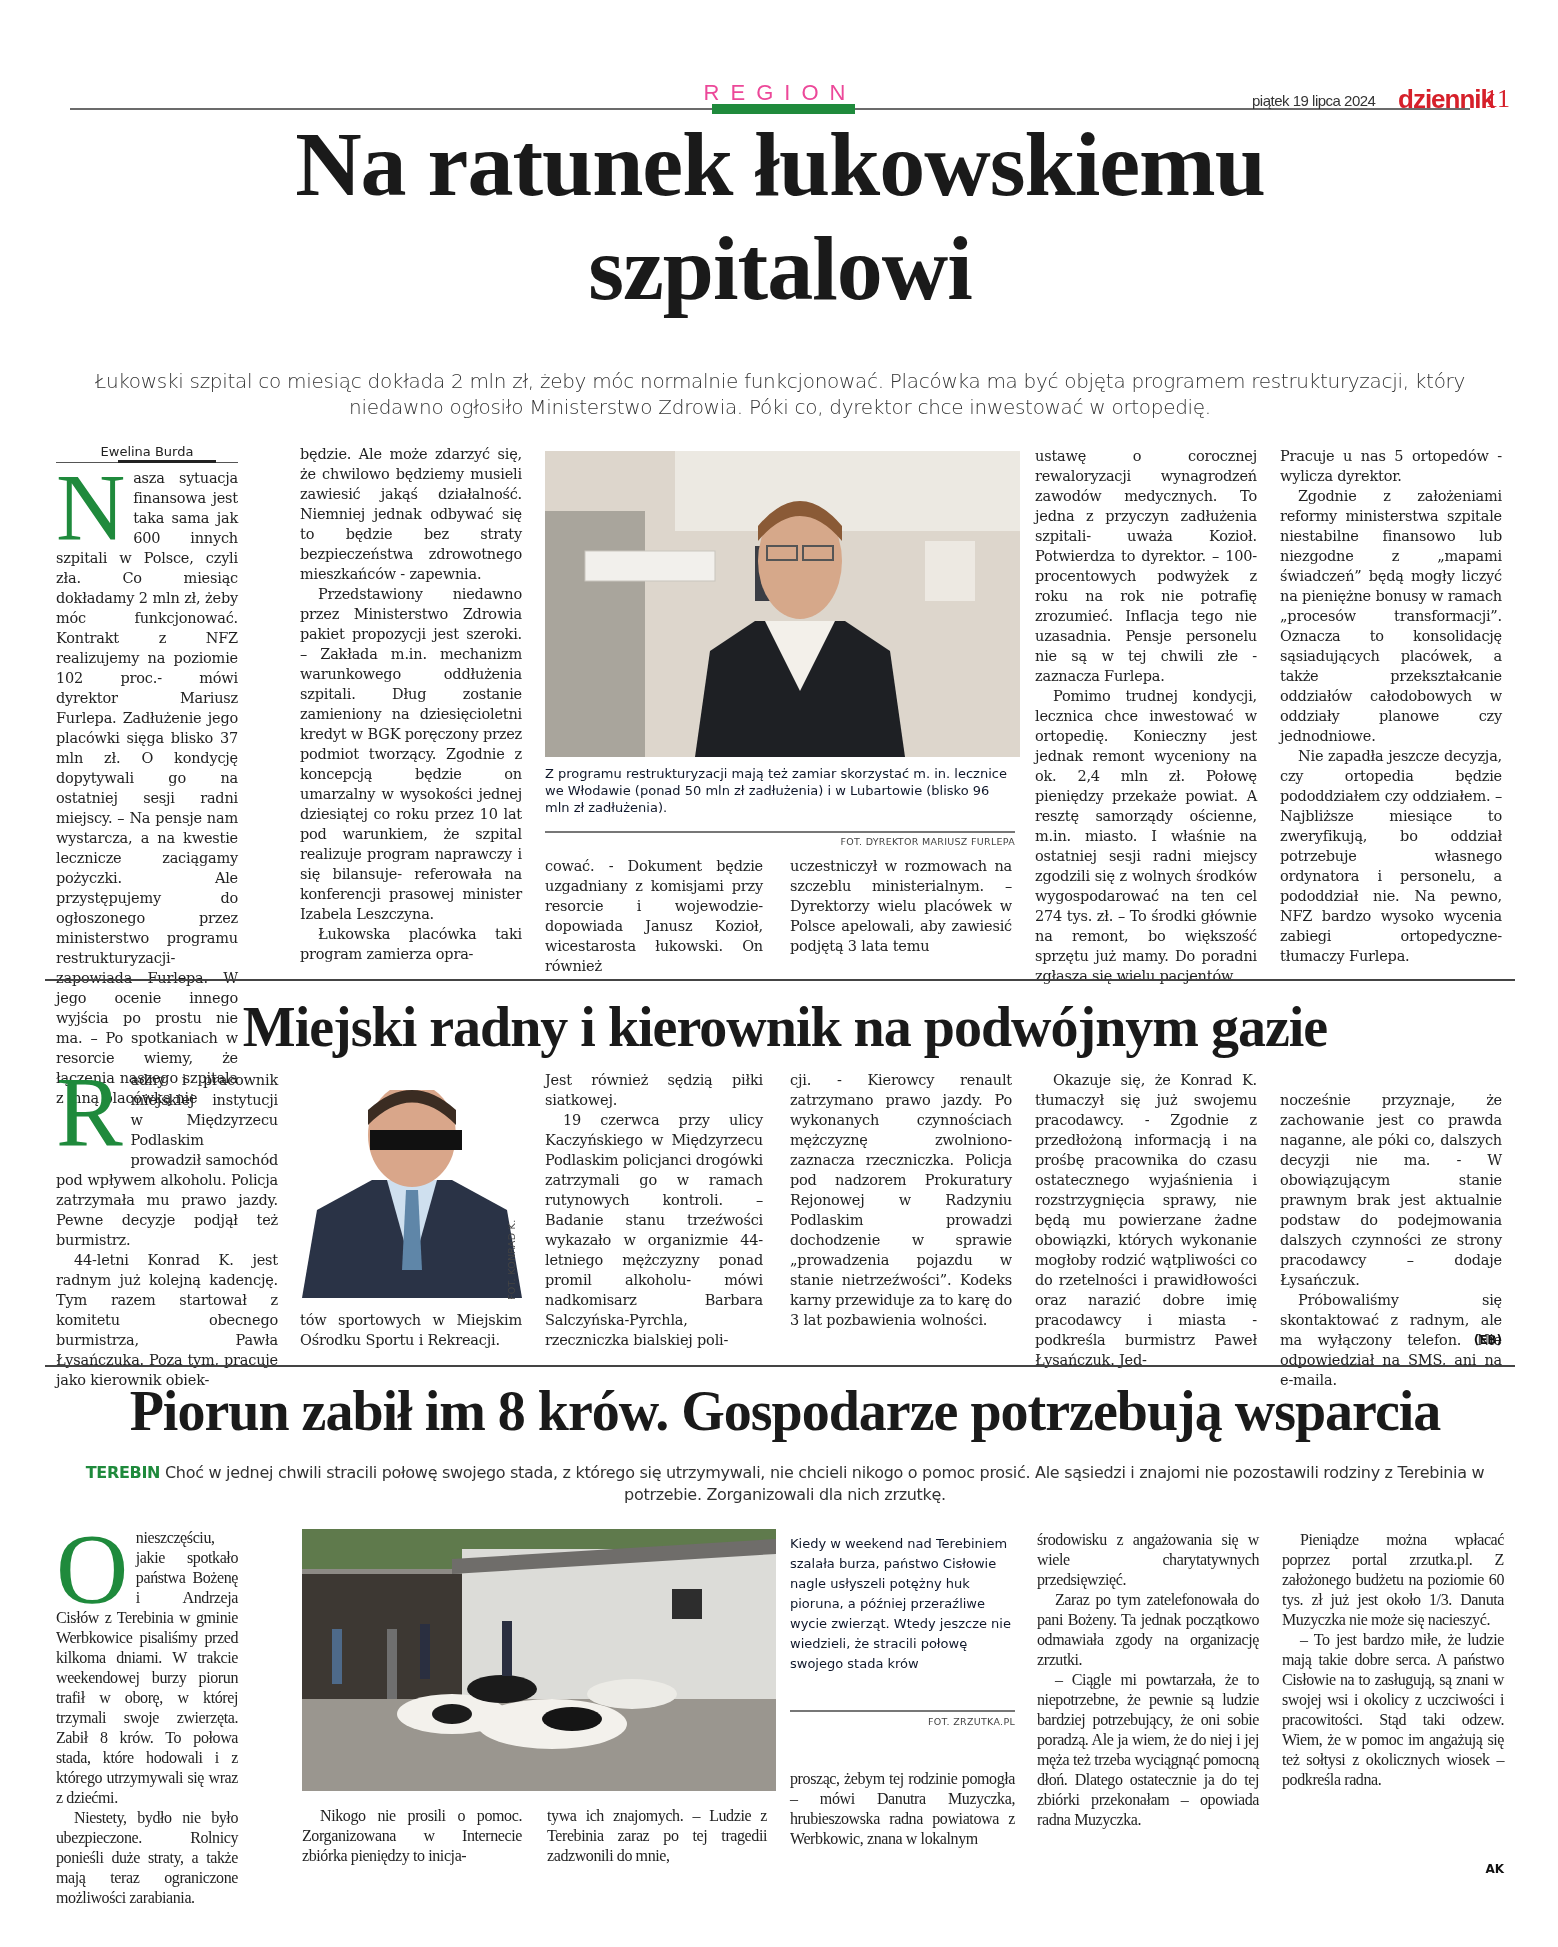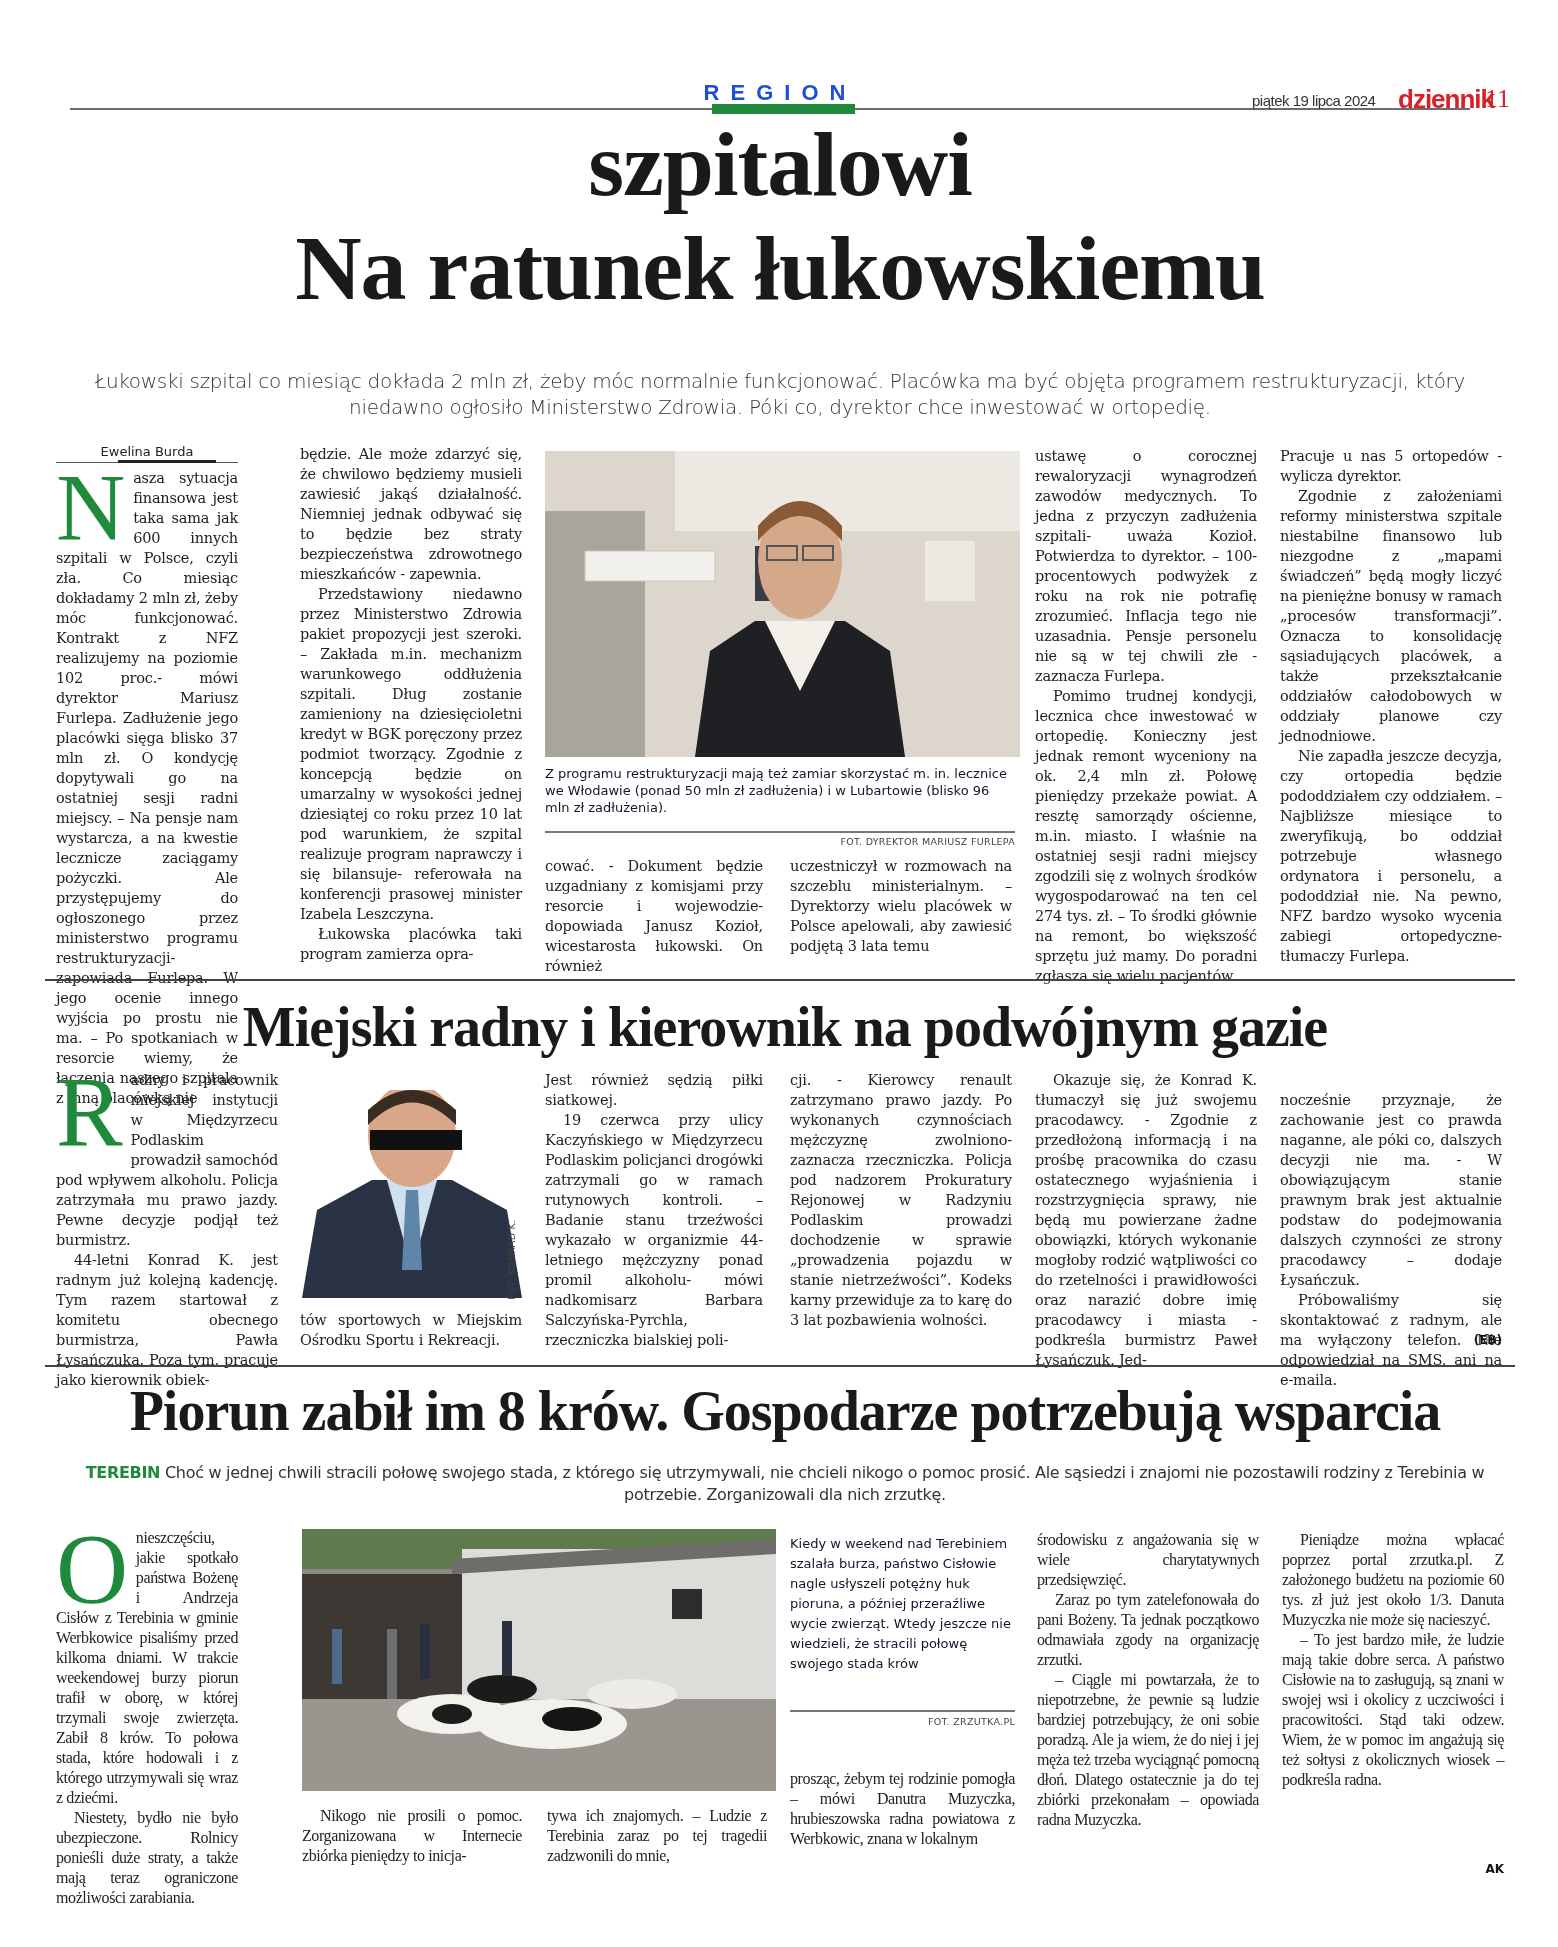--- a/index.html
+++ b/index.html
@@ -1,21 +1,21 @@
 <!DOCTYPE html>
 <html><head>
 <meta charset="utf-8">
 <style>
   html, body { margin: 0; padding: 0; background: #ffffff; }
   body { width: 1558px; height: 1947px; position: relative; overflow: hidden; color: #1c1c1c; font-family: "DejaVu Serif", serif; }
   .abs { position: absolute; }
 
   
   .header-rule { left: 70px; top: 108px; width: 1400px; height: 2px; background: #6b6b6b; }
-  .section-label { left: 702px; top: 80px; width: 156px; text-align: center; font-family: "Liberation Sans", sans-serif; font-size: 22px; letter-spacing: 11px; color: #1d4ed8; font-weight: bold; }
+  .section-label { left: 702px; top: 80px; width: 156px; text-align: center; font-family: "Liberation Sans", sans-serif; font-size: 22px; letter-spacing: 11px; color: #ec4899; font-weight: normal; }
   .section-bar { left: 712px; top: 104px; width: 143px; height: 10px; background: #1f8a3c; }
   .date { left: 1252px; top: 92px; font-family: "Liberation Sans", sans-serif; font-size: 15px; color: #333; letter-spacing: -0.5px; }
   .brand { left: 1398px; top: 84px; font-family: "Liberation Sans", sans-serif; font-weight: bold; font-size: 26px; color: #d6202a; letter-spacing: -1px; }
   .page-no { left: 1485px; top: 84px; font-family: "Liberation Serif", serif; font-size: 26px; color: #d6202a; }
 
   
   .h1 { font-family: "Liberation Serif", serif; font-weight: bold; color: #1a1a1a; text-align: center; letter-spacing: -1px; }
   .h1.main { left: 60px; top: 112px; width: 1440px; font-size: 92px; line-height: 104px; }
   .h1.second { left: 40px; top: 992px; width: 1490px; font-size: 56px; line-height: 70px; }
   .h1.third { left: 40px; top: 1376px; width: 1490px; font-size: 56px; line-height: 70px; }
@@ -52,22 +52,22 @@
 <body>
 
 <div class="abs section-label">REGION</div>
 <div class="abs header-rule"></div>
 <div class="abs section-bar"></div>
 <div class="abs date">piątek 19 lipca 2024</div>
 <div class="abs brand">dziennik</div>
 <div class="abs page-no">11</div>
 
 <div class="abs h1 main">
+  <div>Na ratunek łukowskiemu</div>
   <div>szpitalowi</div>
-  <div>Na ratunek łukowskiemu</div>
 </div>
 <div class="abs lead one">Łukowski szpital co miesiąc dokłada 2 mln zł, żeby móc normalnie funkcjonować. Placówka ma być objęta programem restrukturyzacji, który niedawno ogłosiło Ministerstwo Zdrowia. Póki co, dyrektor chce inwestować w ortopedię.</div>
 
 <div class="abs byline">Ewelina Burda</div>
 <div class="abs byline-rule"></div>
 <div class="abs byline-under"></div>
 
 <div class="abs col" style="left:56px; top:468px; width:182px;">
   <p><span class="dropcap">N</span><span>asza sytuacja finansowa jest taka sama jak 600 innych szpitali w Polsce, czyli zła. Co miesiąc dokładamy 2 mln zł, żeby móc funkcjonować. Kontrakt z NFZ realizujemy na poziomie 102 proc.- mówi dyrektor Mariusz Furlepa. Zadłużenie jego placówki sięga blisko 37 mln zł. O kondycję dopytywali go na ostatniej sesji radni miejscy. – Na pensje nam wystarcza, a na kwestie lecznicze zaciągamy pożyczki. Ale przystępujemy do ogłoszonego przez ministerstwo programu restrukturyzacji- zapowiada Furlepa. W jego ocenie innego wyjścia po prostu nie ma. – Po spotkaniach w resorcie wiemy, że łączenia naszego szpitala z inną placówką nie</span></p>
 </div>

